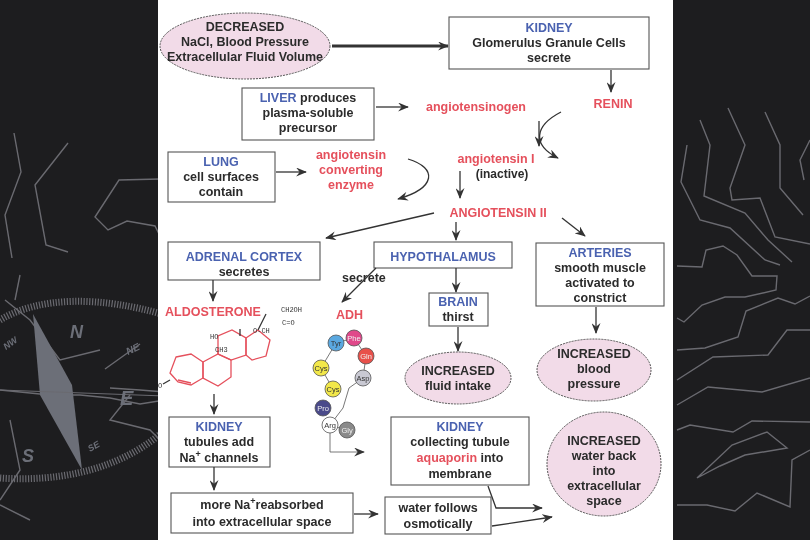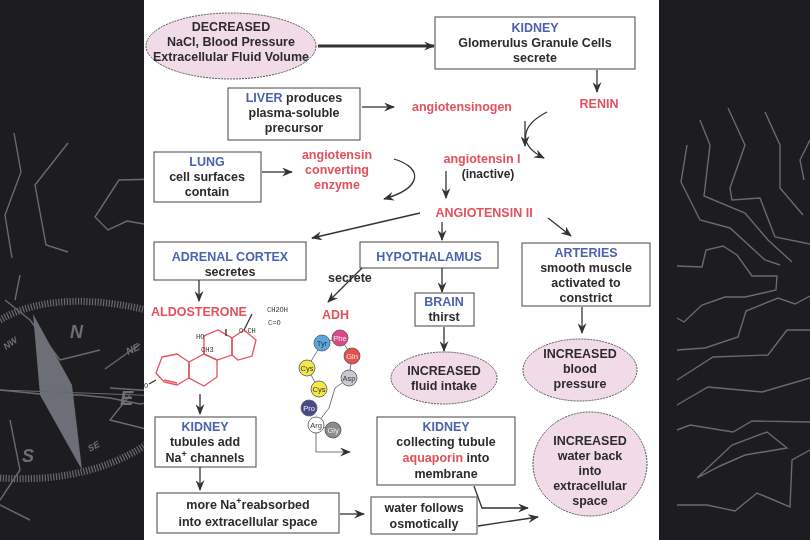--- a/index.html
+++ b/index.html
@@ -3,21 +3,21 @@
 <meta charset="utf-8">
 <style>
   html, body { margin: 0; padding: 0; }
   body {
     width: 810px; height: 540px; overflow: hidden;
     background: #1d1d1f; position: relative;
     font-family: "Liberation Sans", sans-serif;
   }
   #bg { position: absolute; left: 0; top: 0; }
   #slide {
-    position: absolute; left: 144px; top: 0; width: 515px; height: 540px;
+    position: absolute; left: 158px; top: 0; width: 515px; height: 540px;
     background: #ffffff;
   }
   #diagram { position: absolute; left: 0; top: 0; }
   .txt { font-family: "Liberation Sans", sans-serif; font-weight: bold; }
   .blk { fill: #2b2b2b; }
   .blu { fill: #4a62b0; }
   .red { fill: #e5505c; }
   .box { fill: #ffffff; stroke: #555; stroke-width: 1.1; }
   .ell { fill: #f2dbe8; stroke: #555; stroke-width: 1; stroke-dasharray: 2 1; }
   .arr { stroke: #333; stroke-width: 1.3; fill: none; }

